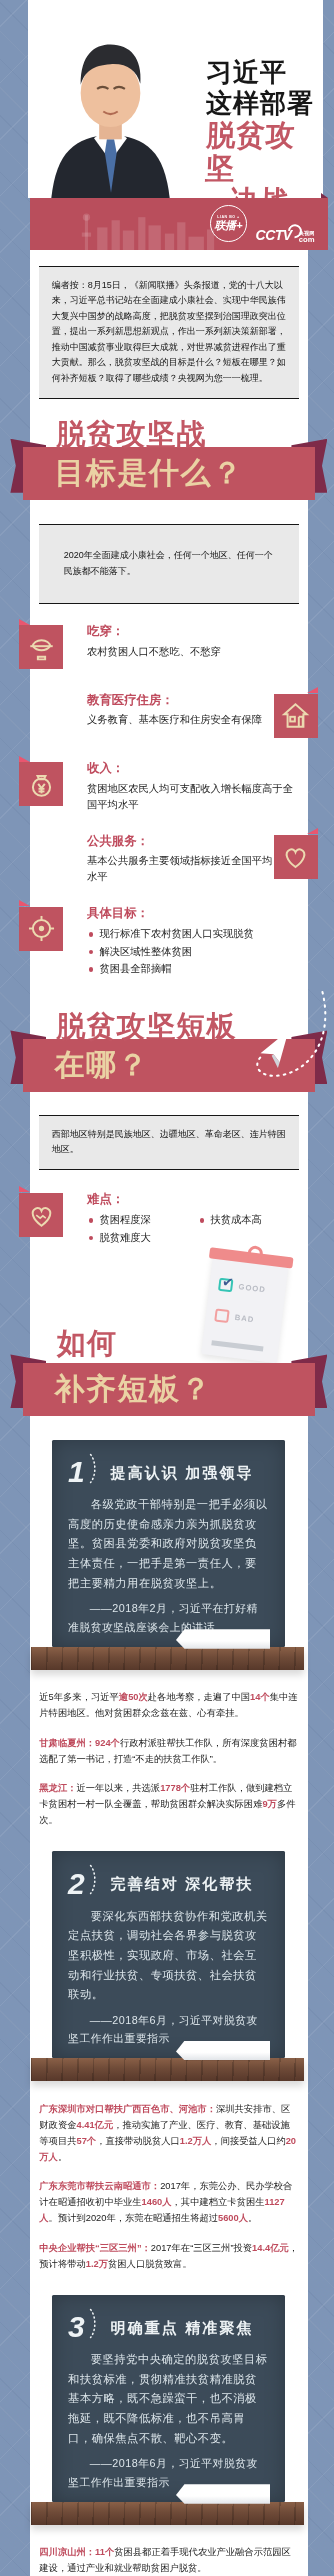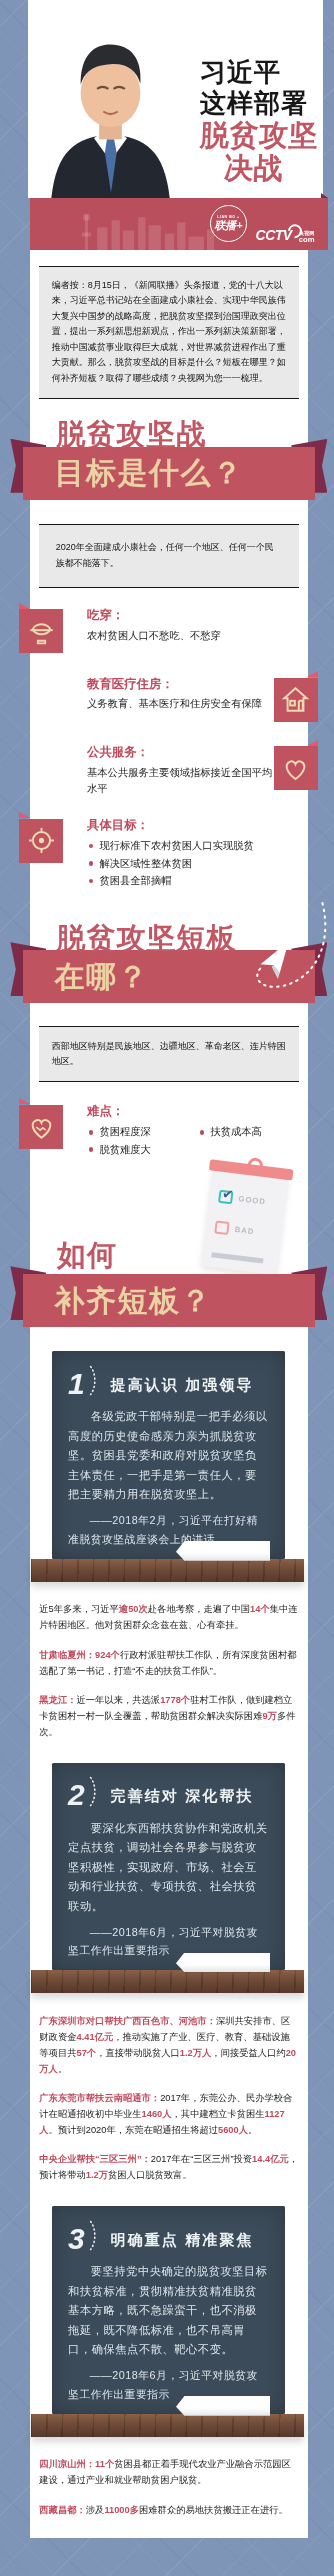--- a/index.html
+++ b/index.html
@@ -6,21 +6,21 @@
   body{width:335px;font-family:"Liberation Sans","DejaVu Sans",sans-serif;}
   .page{position:relative;width:335px;height:3369px;overflow:hidden;
     background-color:#7e95b7;
     background-image:
       repeating-linear-gradient(45deg,rgba(255,255,255,.08) 0 1px,transparent 1px 40px),
       repeating-linear-gradient(-45deg,rgba(255,255,255,.08) 0 1px,transparent 1px 40px),
       repeating-linear-gradient(45deg,rgba(30,50,90,.05) 0 1px,transparent 1px 20px);}
   
   .hero{position:relative;margin-left:28px;width:295px;height:198px;background:#fff;}
   .hero-photo{position:absolute;left:5.2px;bottom:0;width:155px;height:175px;}
-  .hero-titles{position:absolute;left:172px;top:57px;}
+  .hero-titles{position:absolute;left:178px;top:57px;}
   .t1{font-size:26px;line-height:31px;font-weight:700;color:#171717;letter-spacing:1px;}
   .t2{font-size:29px;line-height:33px;font-weight:900;color:#c25764;letter-spacing:0.5px;transform:skewX(-2deg);}
   .t2b{padding-left:24px;}
   
   .logo-banner{position:relative;margin-left:30px;width:298px;height:52px;background:#b94e5c;}
   .logo-banner::after{content:"";position:absolute;right:0;top:-5.2px;border-bottom:5.2px solid #7e2b49;border-right:7.2px solid transparent;}
   .skyline{position:absolute;left:36px;bottom:0;opacity:.9;}
   .lianbo{position:absolute;right:81px;top:7.2px;width:35px;height:35px;border:1.5px solid #fff;border-radius:50%;color:#fff;display:flex;flex-direction:column;align-items:center;justify-content:center;}
   .lianbo-sub{font-size:3.6px;letter-spacing:0.5px;font-weight:700;}
   .lianbo-main{font-size:10.8px;font-weight:900;font-style:italic;}
@@ -158,21 +158,21 @@
       <div class="rib-top">脱贫攻坚战</div>
       <div class="rib-band">
         <div class="rib-end l"></div>
         <div class="rib-end r"></div>
         <div class="band-core"></div>
         <span class="band-text">目标是什么？</span>
       </div>
     </div>
 
     <div class="graybox" style="margin-top:24px">
-      <p style="margin:4px">2020年全面建成小康社会，任何一个地区、任何一个民族都不能落下。</p>
+      <p style="margin:12px">2020年全面建成小康社会，任何一个地区、任何一个民族都不能落下。</p>
     </div>
 
     <div class="goal-item side-l">
       <div class="note-icon">
         <svg width="33" height="33" viewBox="0 0 100 100" fill="none" stroke="#ecd9b0" stroke-width="6">
           <path d="M24 46 a26 18 0 0 1 52 0"></path>
             <path d="M16 46 h68"></path>
           <path d="M24 46 a32 30 0 0 0 52 0"></path>
             <path d="M39 78 h22 v8 h-22 z"></path>
         </svg>
@@ -191,20 +191,36 @@
             <path d="M60 54 v30"></path>
             <path d="M60 54 h12 v30"></path>
         </svg>
       </div>
       <div class="goal-body">
         <div class="goal-title">教育医疗住房：</div>
         <div class="goal-text">义务教育、基本医疗和住房安全有保障</div>
       </div>
     </div>
 
+    <div class="goal-item side-l">
+      <div class="note-icon">
+        <svg width="33" height="33" viewBox="0 0 100 100" fill="none" stroke="#ecd9b0" stroke-width="6">
+          <circle cx="50" cy="58" r="26"></circle>
+            <path d="M38 24 h24 l-5 10 h-14 z"></path>
+          <path d="M40 48 l10 13 l10 -13"></path>
+            <path d="M50 61 v16"></path>
+            <path d="M41 63 h18"></path>
+            <path d="M41 71 h18"></path>
+        </svg>
+      </div>
+      <div class="goal-body">
+        <div class="goal-title">收入：</div>
+        <div class="goal-text">贫困地区农民人均可支配收入增长幅度高于全国平均水平</div>
+      </div>
+    </div>
 
     <div class="goal-item side-r">
       <div class="note-icon">
         <svg width="33" height="33" viewBox="0 0 100 100" fill="none" stroke="#ecd9b0" stroke-width="6">
           <path d="M50 82 C22 62 16 38 32 30 c10 -5 16 2 18 7 c2 -5 8 -12 18 -7 c16 8 10 32 -18 52 Z"></path>
         </svg>
       </div>
       <div class="goal-body">
         <div class="goal-title">公共服务：</div>
         <div class="goal-text">基本公共服务主要领域指标接近全国平均水平</div>

